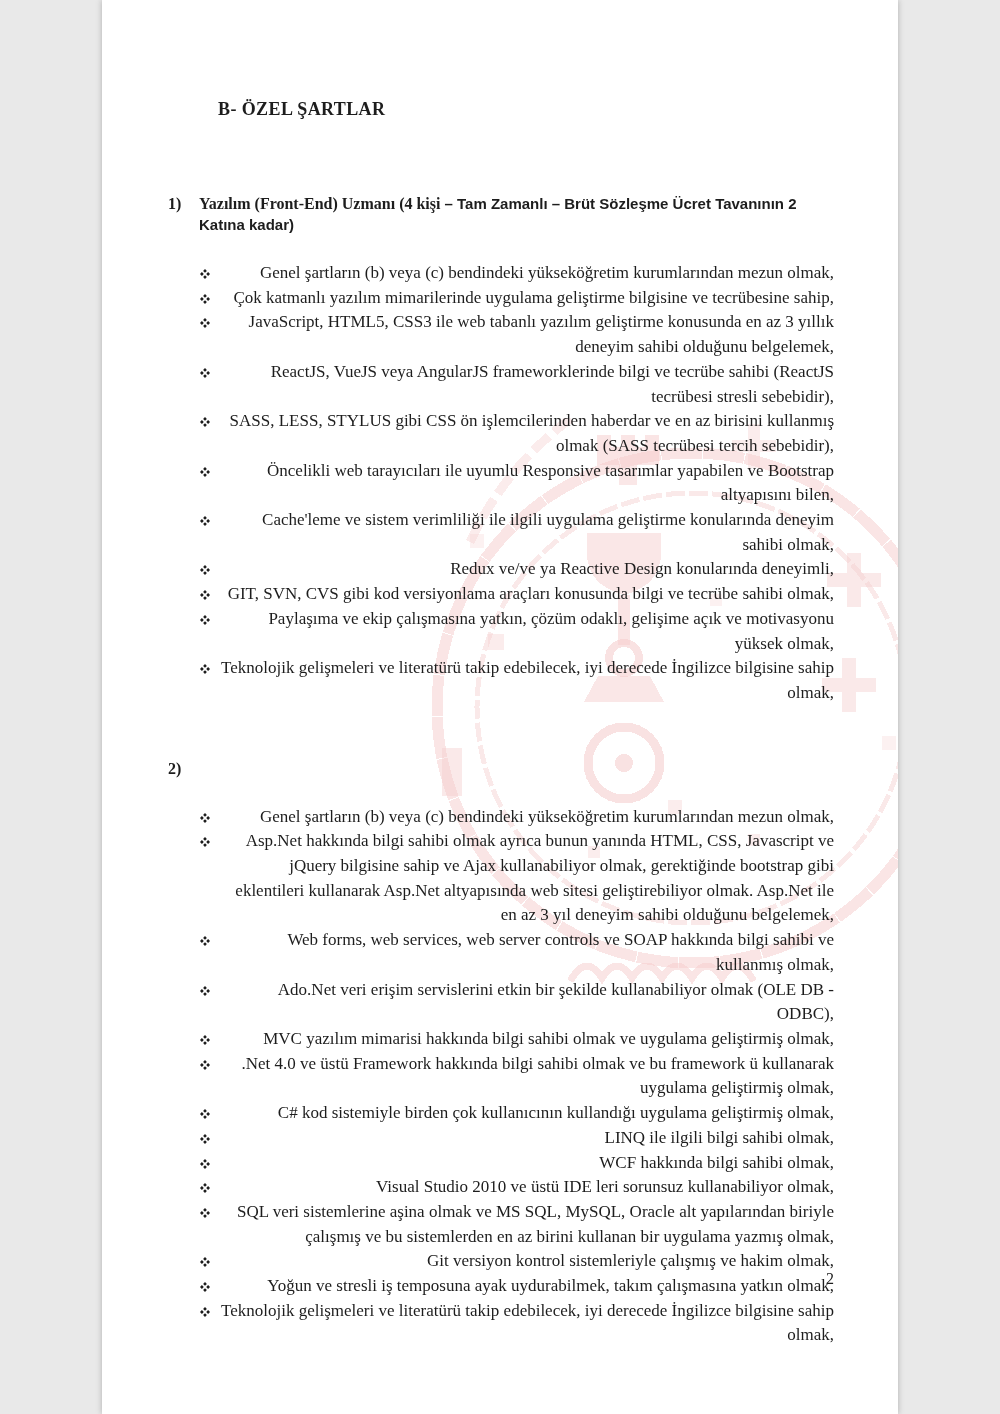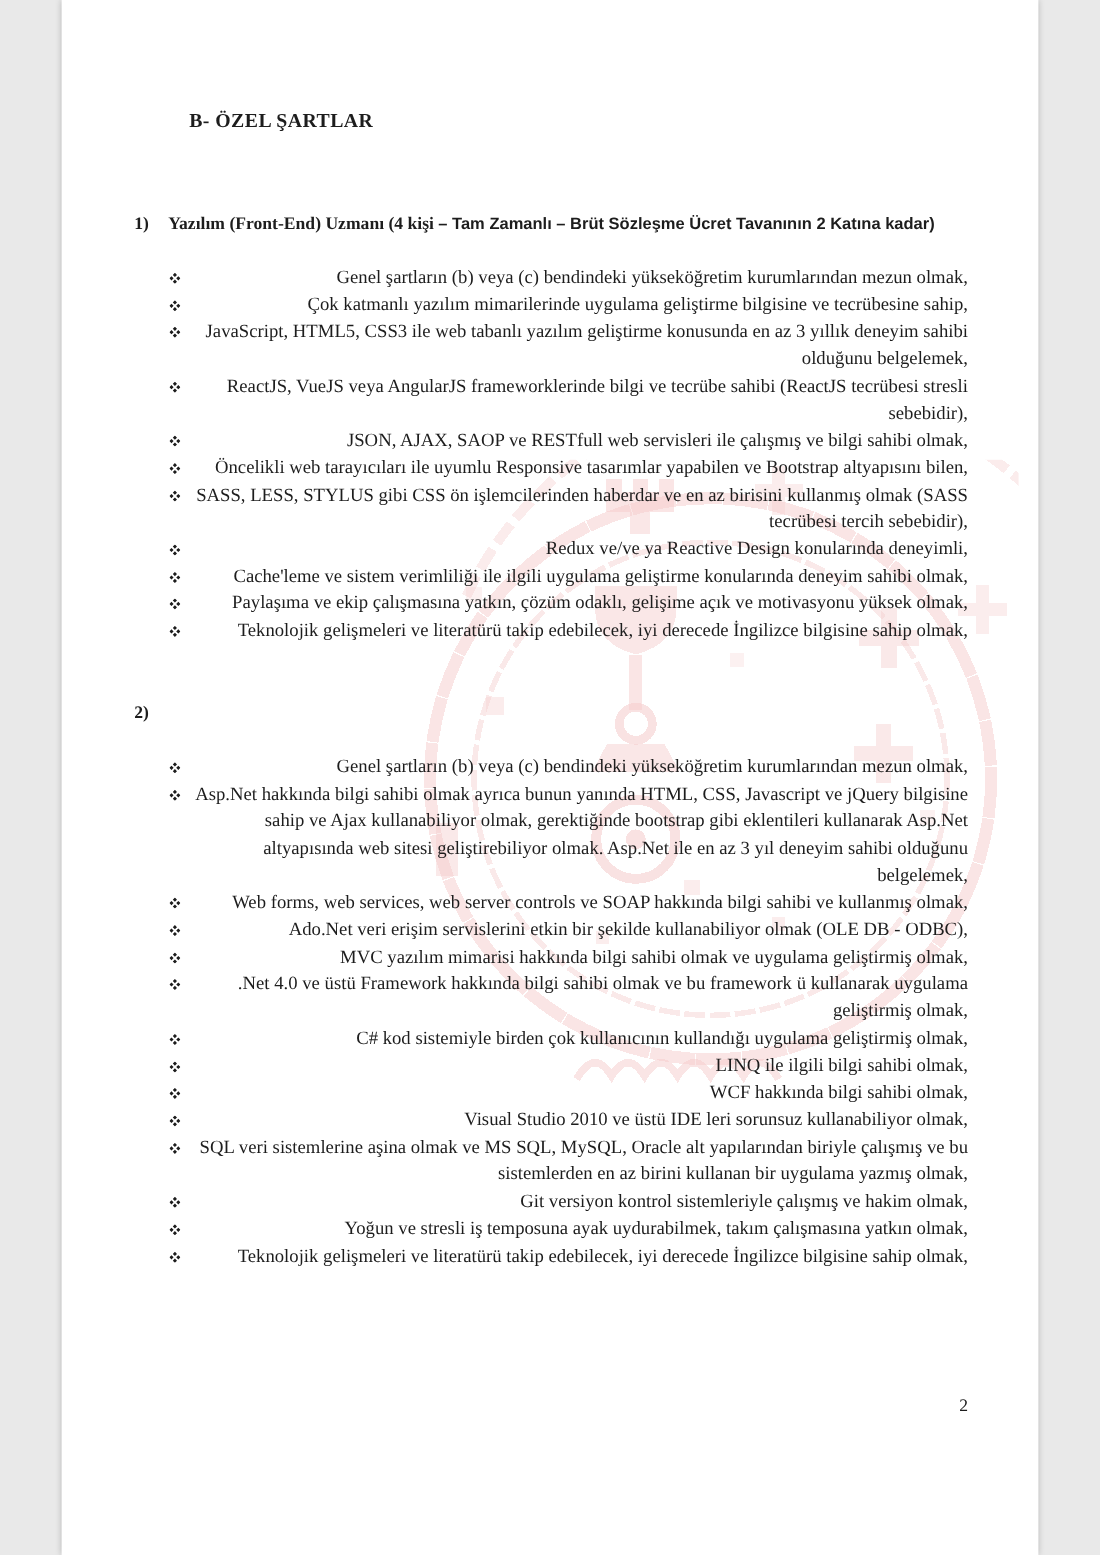--- a/index.html
+++ b/index.html
@@ -1,25 +1,24 @@
 <!DOCTYPE html>
 <html><head>
 <meta charset="utf-8">
 <style>
   html,body { margin:0; padding:0; background:#e9e9e9; }
   .page {
     position:relative;
-    width:860px; height:1414px;
+    width:796px; height:1414px;
     margin:0 auto;
     background:#ffffff;
     font-family:"Liberation Serif", serif;
     color:#1d1d1d;
     overflow:hidden;
     box-shadow:0 0 6px rgba(0,0,0,.25);
-    padding-left:28px;
   }
   .content {
     position:absolute; inset:0;
     padding:98px 64px 0 66px;
     box-sizing:border-box;
     z-index:2;
   }
   .doc-title {
     margin:0 0 0 50px;
     font-size:18px;
@@ -146,53 +145,53 @@
                 </svg>
               </span>
               <span class="item-text">ReactJS, VueJS veya AngularJS frameworklerinde bilgi ve tecrübe sahibi (ReactJS tecrübesi stresli sebebidir),</span>
             </li>
             <li class="req-item">
               <span class="bullet">
                 <svg width="10" height="10" viewBox="0 0 10 10">
                   <path fill="#1d1d1d" d="M5 0 L6.9 1.9 5 3.8 3.1 1.9 Z M5 6.2 L6.9 8.1 5 10 3.1 8.1 Z M0 5 L1.9 3.1 3.8 5 1.9 6.9 Z M6.2 5 L8.1 3.1 10 5 8.1 6.9 Z"></path>
                 </svg>
               </span>
-              <span class="item-text">JSON, AJAX, SAOP ve RESTfull web servisleri ile çalışmış ve bilgi sahibi olmak,</span>
+              <span class="item-text">SASS, LESS, STYLUS gibi CSS ön işlemcilerinden haberdar ve en az birisini kullanmış olmak (SASS tecrübesi tercih sebebidir),</span>
             </li>
             <li class="req-item">
               <span class="bullet">
                 <svg width="10" height="10" viewBox="0 0 10 10">
                   <path fill="#1d1d1d" d="M5 0 L6.9 1.9 5 3.8 3.1 1.9 Z M5 6.2 L6.9 8.1 5 10 3.1 8.1 Z M0 5 L1.9 3.1 3.8 5 1.9 6.9 Z M6.2 5 L8.1 3.1 10 5 8.1 6.9 Z"></path>
                 </svg>
               </span>
               <span class="item-text">Öncelikli web tarayıcıları ile uyumlu Responsive tasarımlar yapabilen ve Bootstrap altyapısını bilen,</span>
             </li>
             <li class="req-item">
               <span class="bullet">
                 <svg width="10" height="10" viewBox="0 0 10 10">
                   <path fill="#1d1d1d" d="M5 0 L6.9 1.9 5 3.8 3.1 1.9 Z M5 6.2 L6.9 8.1 5 10 3.1 8.1 Z M0 5 L1.9 3.1 3.8 5 1.9 6.9 Z M6.2 5 L8.1 3.1 10 5 8.1 6.9 Z"></path>
                 </svg>
               </span>
-              <span class="item-text">SASS, LESS, STYLUS gibi CSS ön işlemcilerinden haberdar ve en az birisini kullanmış olmak (SASS tecrübesi tercih sebebidir),</span>
+              <span class="item-text">Cache'leme ve sistem verimliliği ile ilgili uygulama geliştirme konularında deneyim sahibi olmak,</span>
             </li>
             <li class="req-item">
               <span class="bullet">
                 <svg width="10" height="10" viewBox="0 0 10 10">
                   <path fill="#1d1d1d" d="M5 0 L6.9 1.9 5 3.8 3.1 1.9 Z M5 6.2 L6.9 8.1 5 10 3.1 8.1 Z M0 5 L1.9 3.1 3.8 5 1.9 6.9 Z M6.2 5 L8.1 3.1 10 5 8.1 6.9 Z"></path>
                 </svg>
               </span>
               <span class="item-text">Redux ve/ve ya Reactive Design konularında deneyimli,</span>
             </li>
             <li class="req-item">
               <span class="bullet">
                 <svg width="10" height="10" viewBox="0 0 10 10">
                   <path fill="#1d1d1d" d="M5 0 L6.9 1.9 5 3.8 3.1 1.9 Z M5 6.2 L6.9 8.1 5 10 3.1 8.1 Z M0 5 L1.9 3.1 3.8 5 1.9 6.9 Z M6.2 5 L8.1 3.1 10 5 8.1 6.9 Z"></path>
                 </svg>
               </span>
-              <span class="item-text">Cache'leme ve sistem verimliliği ile ilgili uygulama geliştirme konularında deneyim sahibi olmak,</span>
+              <span class="item-text">GIT, SVN, CVS gibi kod versiyonlama araçları konusunda bilgi ve tecrübe sahibi olmak,</span>
             </li>
             <li class="req-item">
               <span class="bullet">
                 <svg width="10" height="10" viewBox="0 0 10 10">
                   <path fill="#1d1d1d" d="M5 0 L6.9 1.9 5 3.8 3.1 1.9 Z M5 6.2 L6.9 8.1 5 10 3.1 8.1 Z M0 5 L1.9 3.1 3.8 5 1.9 6.9 Z M6.2 5 L8.1 3.1 10 5 8.1 6.9 Z"></path>
                 </svg>
               </span>
               <span class="item-text">Paylaşıma ve ekip çalışmasına yatkın, çözüm odaklı, gelişime açık ve motivasyonu yüksek olmak,</span>
             </li>
             <li class="req-item">

